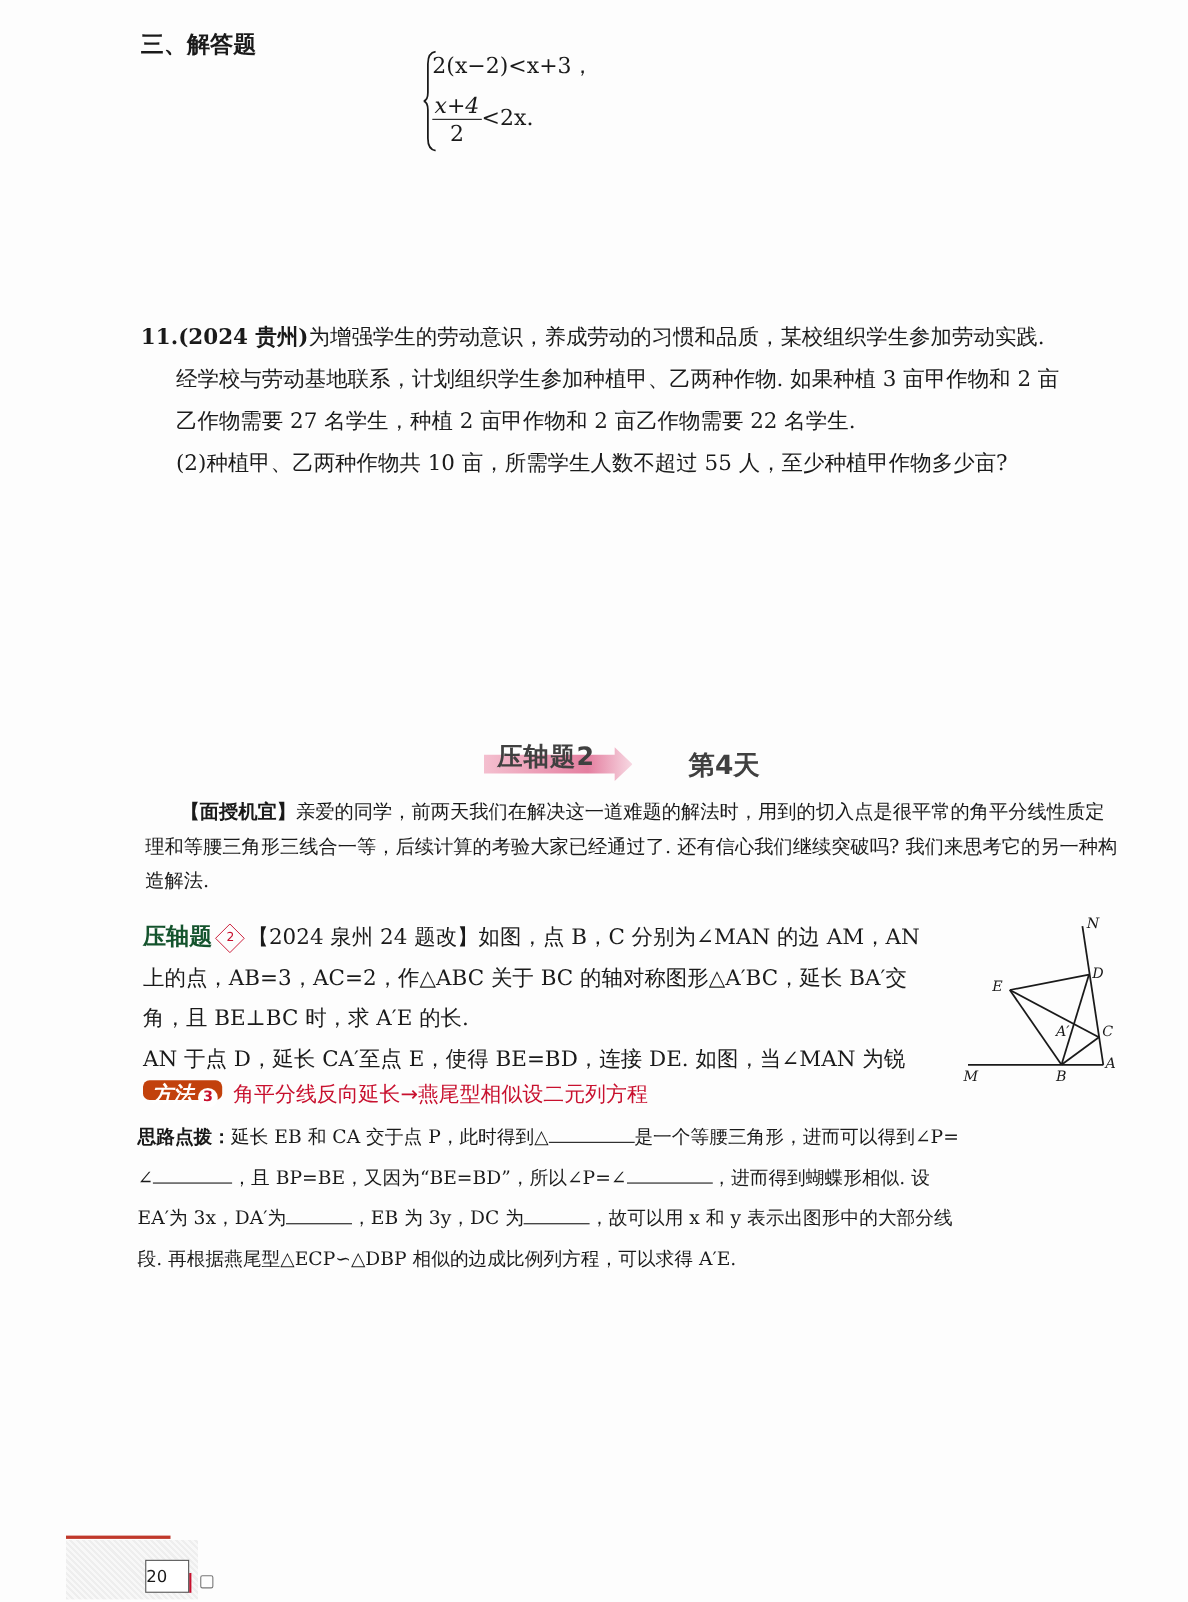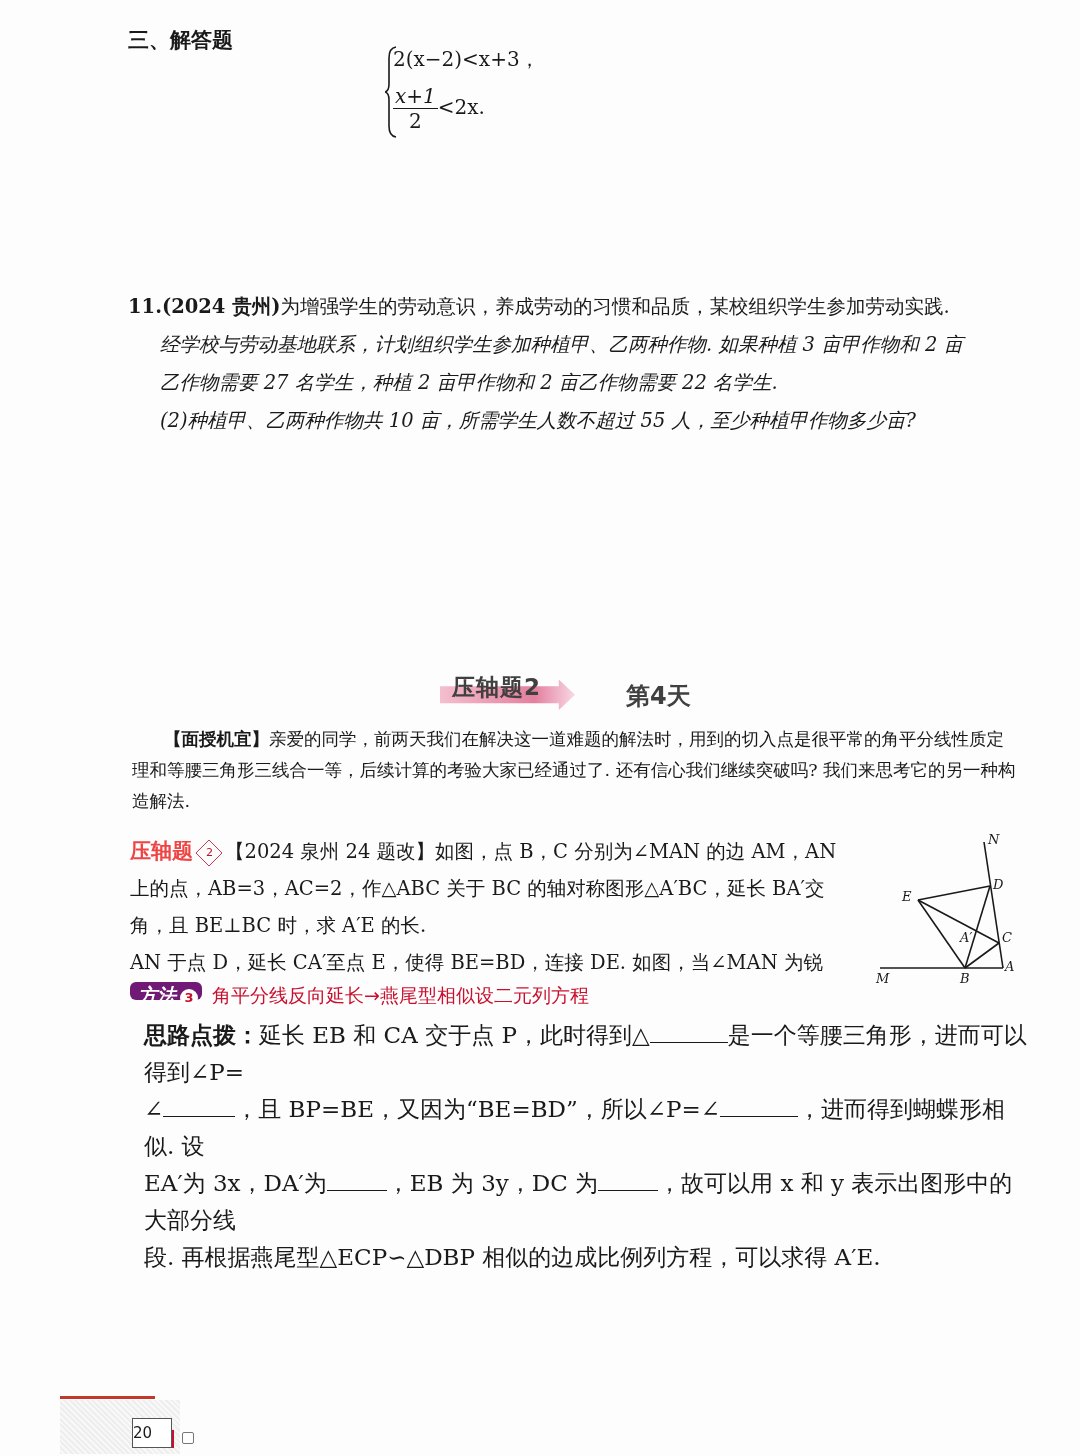--- a/index.html
+++ b/index.html
@@ -14,62 +14,62 @@
   .q10 .lead b { font-weight:bold; }
   .brace { position:absolute; left:257px; top:2px; width:12px; height:92px; }
   .eq1 { position:absolute; left:265px; top:2px; font-size:20px; font-style:normal; }
   .eq2 { position:absolute; left:265px; top:40px; font-size:20px; }
   .frac { display:inline-block; text-align:center; vertical-align:middle; }
   .frac .num { display:block; border-bottom:1.5px solid #1a1a1a; padding:0 2px; line-height:24px; }
   .frac .den { display:block; line-height:24px; }
   .i { font-style:italic; }
   .q11 { left:128px; top:288px; width:900px; font-size:19.5px; line-height:38px; }
   .q11 p { margin:0; }
-  .q11 .ind { padding-left:32px;font-style:italic; }
+  .q11 .ind { padding-left:32px; }
   .banner { left:440px; top:672px; width:300px; height:46px; }
   .banner .tag {
     position:absolute; left:0; top:4px; width:135px; height:34px;
     background:linear-gradient(90deg,#f4bfcf,#e47fa0 70%,#f7d9e3);
     clip-path:polygon(0 30%,88% 30%,88% 10%,100% 55%,88% 100%,88% 80%,0 80%);
   }
   .banner .tag-text { position:absolute; left:12px; top:0; font-size:23px; font-weight:bold; color:#404040; font-family:"DejaVu Sans", sans-serif; letter-spacing:1px; }
   .banner .day { position:absolute; left:186px; top:8px; font-size:24px; font-weight:bold; color:#404040; font-family:"DejaVu Sans", sans-serif; }
   .intro { left:132px; top:724px; width:884px; font-size:17.5px; line-height:31px; text-indent:32px; }
   .intro .br { font-weight:bold; }
   .prob { left:130px; top:833px; width:725px; font-size:19.5px; line-height:37px; }
-  .prob .red { color:#ef4444; font-weight:bold; font-family:"DejaVu Sans", sans-serif; font-size:21px; }
+  .prob .red { color:#14532d; font-weight:bold; font-family:"DejaVu Sans", sans-serif; font-size:21px; }
   .prob .badge { display:inline-block; width:22px; height:22px; border:1.5px solid #c8102e; transform:rotate(45deg) scale(.8); vertical-align:middle; margin:0 4px; position:relative; }
   .prob .badge span { display:block; transform:rotate(-45deg); color:#c8102e; font-size:14px; text-align:center; line-height:20px; font-family:"DejaVu Sans", sans-serif; }
   .prob b { font-weight:normal; }
   .method { left:130px; top:982px; height:28px; font-size:19px; color:#c8102e; font-family:"DejaVu Sans", sans-serif; }
-  .method .pill { display:inline-block; background:#701a75; color:#fff; border-radius:6px; padding:0 4px 0 8px; font-weight:bold; font-style:italic; height:18px; line-height:26px; }
+  .method .pill { display:inline-block; background:#c2410c; color:#fff; border-radius:6px; padding:0 4px 0 8px; font-weight:bold; font-style:italic; height:18px; line-height:26px; }
   .method .circ { display:inline-block; width:18px; height:18px; border-radius:50%; background:#fff; color:#c8102e; text-align:center; line-height:18px; font-size:13px; margin-left:4px; font-style:normal; }
   .method .mtext { margin-left:10px; }
-  .hint { left:144px; top:1016px; width:886px; font-size:23px; line-height:37px; }
+  .hint { left:125px; top:1016px; width:886px; font-size:17px; line-height:37px; }
   .hint b { font-weight:bold; }
   .blank { display:inline-block; border-bottom:1.5px solid #1a1a1a; vertical-align:baseline; height:1em; }
   .fig { left:868px; top:830px; width:160px; height:160px; }
   .footer-line { left:60px; top:1396px; width:95px; height:3px; background:#c0392b; }
   .footer-gray { left:60px; top:1400px; width:120px; height:54px; background:repeating-linear-gradient(45deg,#eee,#eee 2px,#f8f8f8 2px,#f8f8f8 4px); }
   .pagebox { left:132px; top:1418px; width:38px; height:28px; border:1px solid #555; background:#fff; text-align:left; line-height:28px; font-size:15px; font-family:"DejaVu Sans", sans-serif; }
   .pagetab { left:166px; top:1430px; width:8px; height:18px; background:#c8102e; }
   .pagebox2 { left:182px; top:1432px; width:10px; height:10px; border:1.5px solid #777; border-radius:2px; }
 </style>
 </head>
 <body>
 
 <div class="abs sec-title">三、解答题</div>
 
 <div class="abs q10">
   <svg class="brace" viewBox="0 0 12 92">
       <path d="M11 1 Q4 2 4 12 L4 38 Q4 45 0 46 Q4 47 4 54 L4 80 Q4 90 11 91" fill="none" stroke="#1a1a1a" stroke-width="1.6"></path>
     </svg>
   <div class="eq1">2(x−2)&lt;x+3，</div>
   <div class="eq2">
-    <span class="frac"><span class="num i">x+1</span><span class="den">2</span></span><span>&lt;2x.</span>
+    <span class="frac"><span class="num i">x+4</span><span class="den">2</span></span><span>&lt;2x.</span>
   </div>
 </div>
 
 <div class="abs q11">
   <p><b>11.</b><b>(2024 贵州)</b><span>为增强学生的劳动意识，养成劳动的习惯和品质，某校组织学生参加劳动实践.</span></p>
   <p class="ind">经学校与劳动基地联系，计划组织学生参加种植甲、乙两种作物. 如果种植 3 亩甲作物和 2 亩</p>
   <p class="ind">乙作物需要 27 名学生，种植 2 亩甲作物和 2 亩乙作物需要 22 名学生.</p>
   <p class="ind">(2)种植甲、乙两种作物共 10 亩，所需学生人数不超过 55 人，至少种植甲作物多少亩?</p>
 </div>
 

